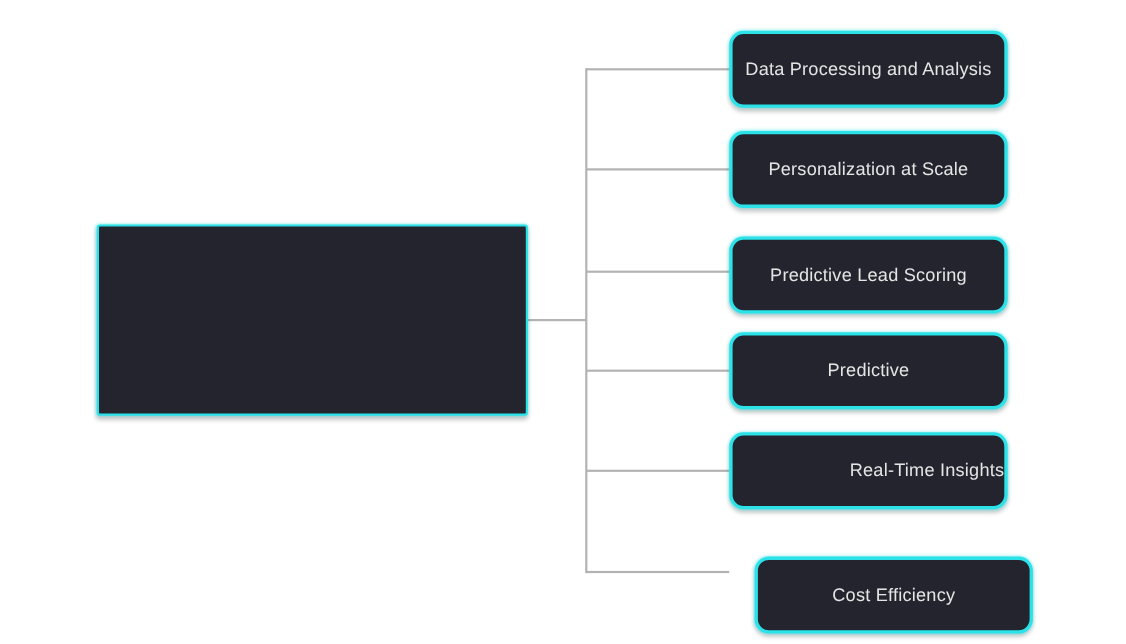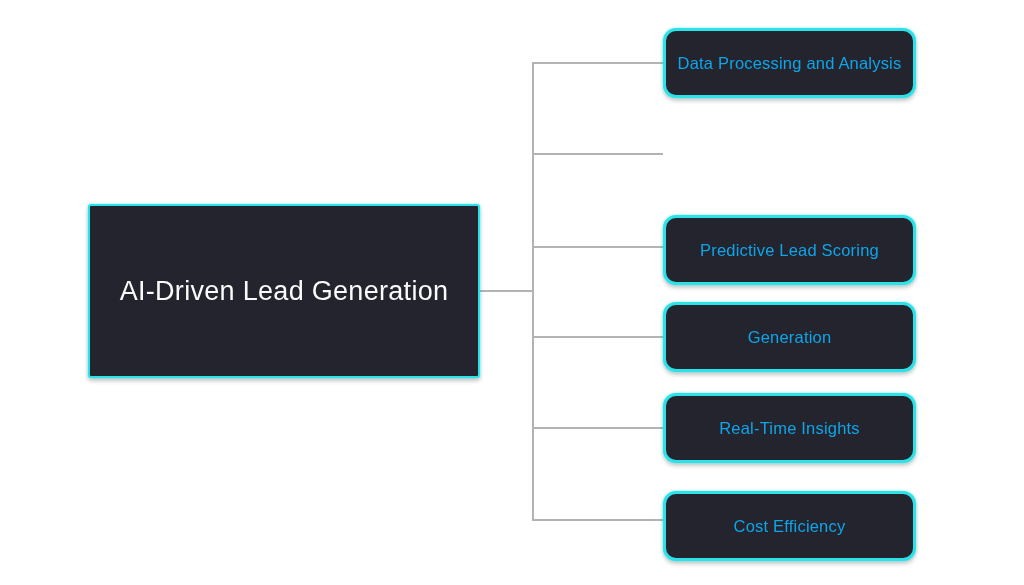--- a/index.html
+++ b/index.html
@@ -35,33 +35,33 @@
   
   .child-node {
     position: absolute;
     left: 663px;
     width: 253px; height: 70px;
     background: #23242e;
     border: 3px solid #2be2e8;
     border-radius: 13px;
     box-shadow: 0 0 3px rgba(43,226,232,0.55), 0 3px 4px rgba(0,0,0,0.20);
     display: flex; align-items: center; justify-content: center;
-    color: #0ea5e9;
+    color: #e5e5e5;
     font-size: 16.5px;
     font-weight: 500;
     letter-spacing: 0.2px;
     text-align: center;
     cursor: default;
   }
   .child-node.n0 { top: 28px;  }
   .child-node.n1 { top: 119px; }
   .child-node.n2 { top: 215px; }
   .child-node.n3 { top: 302px; }
-  .child-node.n4 { top: 393px; }
-  .child-node.n5 { top: 491px; }
+  .child-node.n4 { top: 393px; justify-content: flex-end; }
+  .child-node.n5 { top: 506px; margin-left: 23px; }
   
   .connector { position: absolute; background: #b3b3b3; }
   .trunk        { left: 532px; top: 62px;  width: 2px;  height: 459px; }
   .root-branch  { left: 480px; top: 290px; width: 53px; height: 2px;  }
   .branch       { left: 533px; width: 130px; height: 2px; }
   .branch.b0 { top: 62px;  }
   .branch.b1 { top: 153px; }
   .branch.b2 { top: 246px; }
   .branch.b3 { top: 336px; }
   .branch.b4 { top: 427px; }
@@ -75,31 +75,33 @@
   <div class="connector trunk"></div>
   <div class="connector root-branch"></div>
   <div class="connector branch b0"></div>
   <div class="connector branch b1"></div>
   <div class="connector branch b2"></div>
   <div class="connector branch b3"></div>
   <div class="connector branch b4"></div>
   <div class="connector branch b5"></div>
 
   <div class="root-node">
-    <span>AI-Driven Lead Generation</span>
   </div>
 
   <div class="child-node n0">
     <span>Data Processing and Analysis</span>
   </div>
+  <div class="child-node n1">
+    <span>Personalization at Scale</span>
+  </div>
   <div class="child-node n2">
     <span>Predictive Lead Scoring</span>
   </div>
   <div class="child-node n3">
-    <span>Generation</span>
+    <span>Predictive</span>
   </div>
   <div class="child-node n4">
     <span>Real-Time Insights</span>
   </div>
   <div class="child-node n5">
     <span>Cost Efficiency</span>
   </div>
 
 </div>
 

